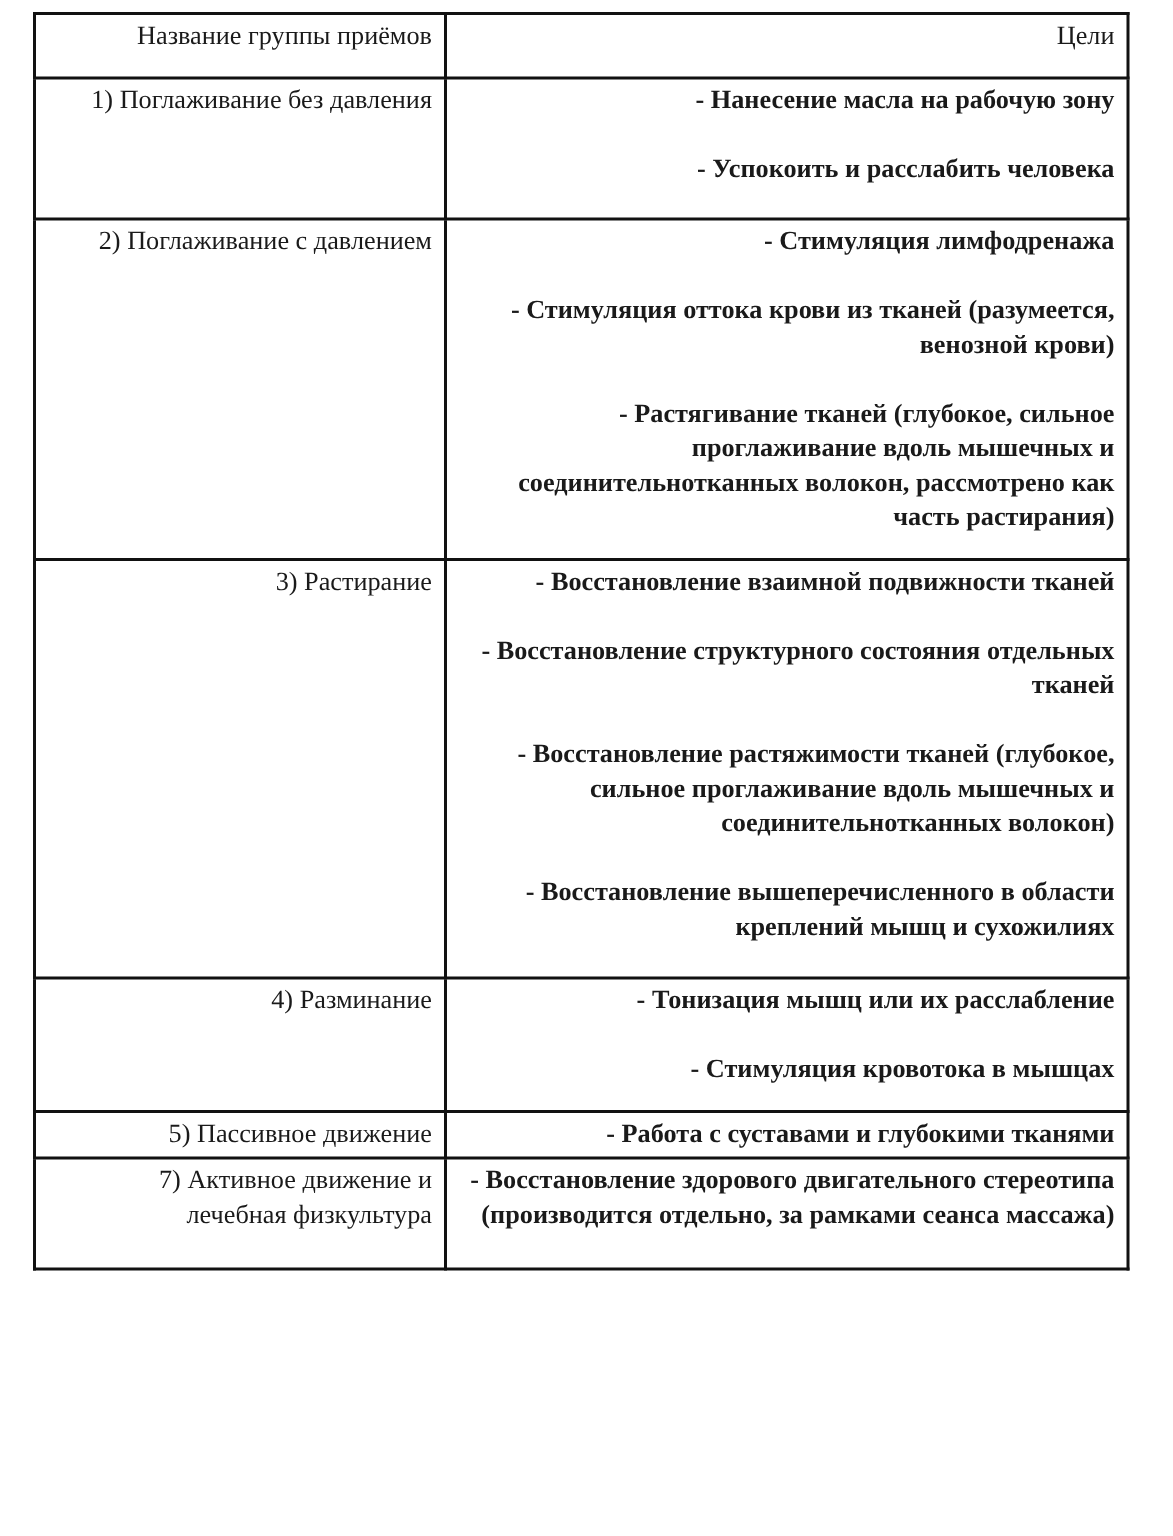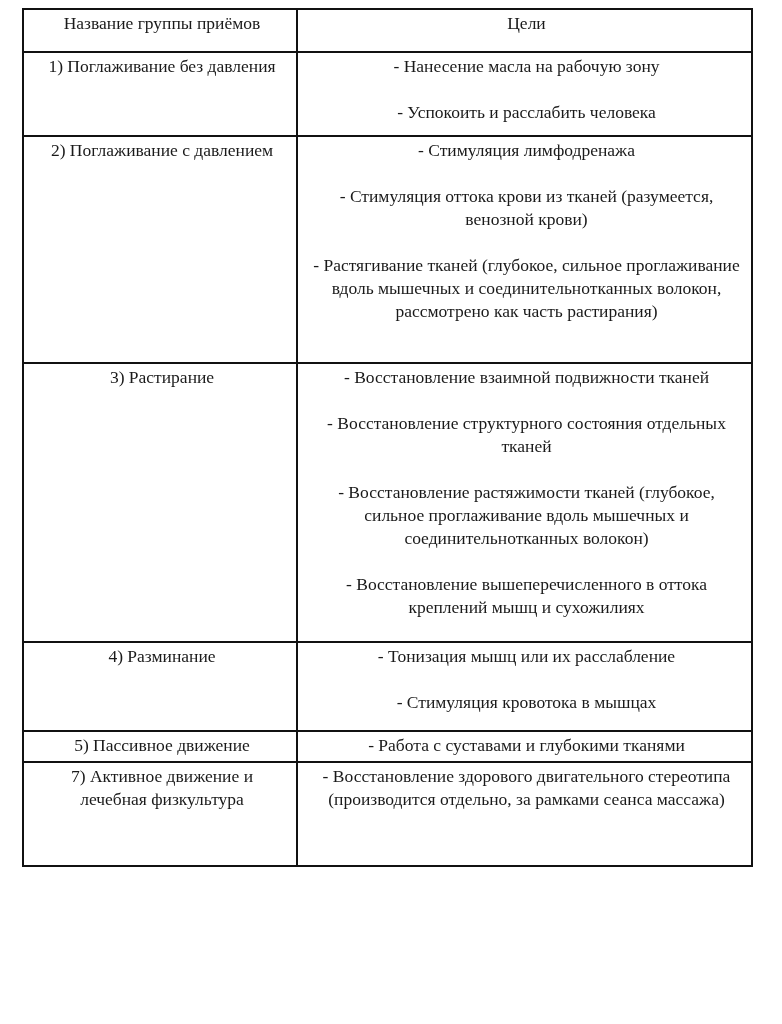--- a/index.html
+++ b/index.html
@@ -19,42 +19,43 @@
       position: absolute;
       left: 22px;
       top: 8px;
       width: 729px;
       border-collapse: collapse;
       table-layout: fixed;
     }
     .tbl td, .tbl th {
       border: 2px solid #111111;
       vertical-align: top;
-      text-align: center;
+      text-align: right;
       font-weight: normal;
       font-size: 17.5px;
       line-height: 23px;
       padding: 2px 8px 0 12px;
     }
     .tbl col.c1 { width: 274px; }
     .tbl col.c2 { width: 455px; }
     .goal {
       margin: 0;
+      font-weight: bold;
     }
     .goal + .goal {
       margin-top: 23px;
     }
     .h-header { height: 43px; }
-    .h-r1 { height: 84px; }
+    .h-r1 { height: 94px; }
     .h-r2 { height: 227px; }
     .h-r3 { height: 279px; }
     .h-r4 { height: 89px; border-radius: 28px; }
     .h-r5 { height: 31px; }
     .h-r6 { height: 113px; }
-    .h-r7 { height: 104px; }
+    .h-r7 { height: 74px; }
   </style>
 </head>
 <body>
 
 <table class="tbl">
   <colgroup>
     <col class="c1">
     <col class="c2">
   </colgroup>
   <thead>
@@ -78,21 +79,21 @@
         <p class="goal">- Стимуляция оттока крови из тканей (разумеется, венозной крови)</p>
         <p class="goal">- Растягивание тканей (глубокое, сильное проглаживание вдоль мышечных и соединительнотканных волокон, рассмотрено как часть растирания)</p>
       </td>
     </tr>
     <tr class="h-r3">
       <td>3) Растирание</td>
       <td>
         <p class="goal">- Восстановление взаимной подвижности тканей</p>
         <p class="goal">- Восстановление структурного состояния отдельных тканей</p>
         <p class="goal">- Восстановление растяжимости тканей (глубокое, сильное проглаживание вдоль мышечных и соединительнотканных волокон)</p>
-        <p class="goal">- Восстановление вышеперечисленного в оттока креплений мышц и сухожилиях</p>
+        <p class="goal">- Восстановление вышеперечисленного в области креплений мышц и сухожилиях</p>
       </td>
     </tr>
     <tr class="h-r4">
       <td>4) Разминание</td>
       <td>
         <p class="goal">- Тонизация мышц или их расслабление</p>
         <p class="goal">- Стимуляция кровотока в мышцах</p>
       </td>
     </tr>
     <tr class="h-r5">

